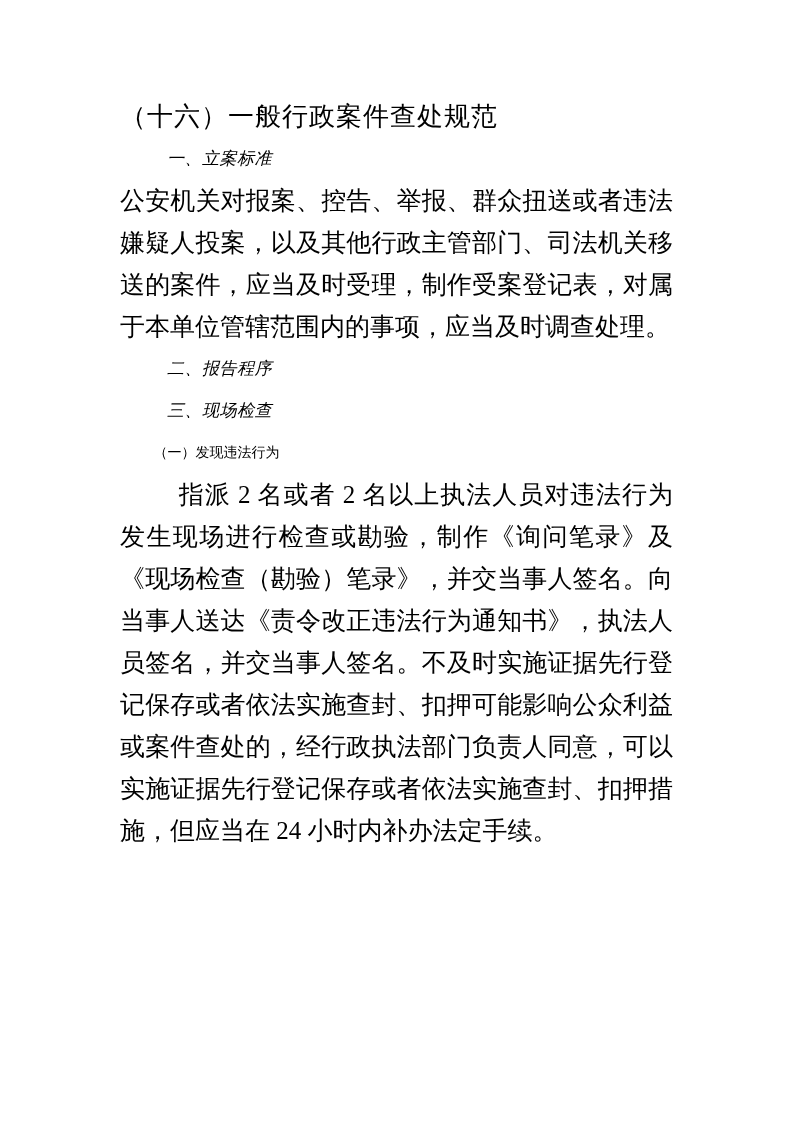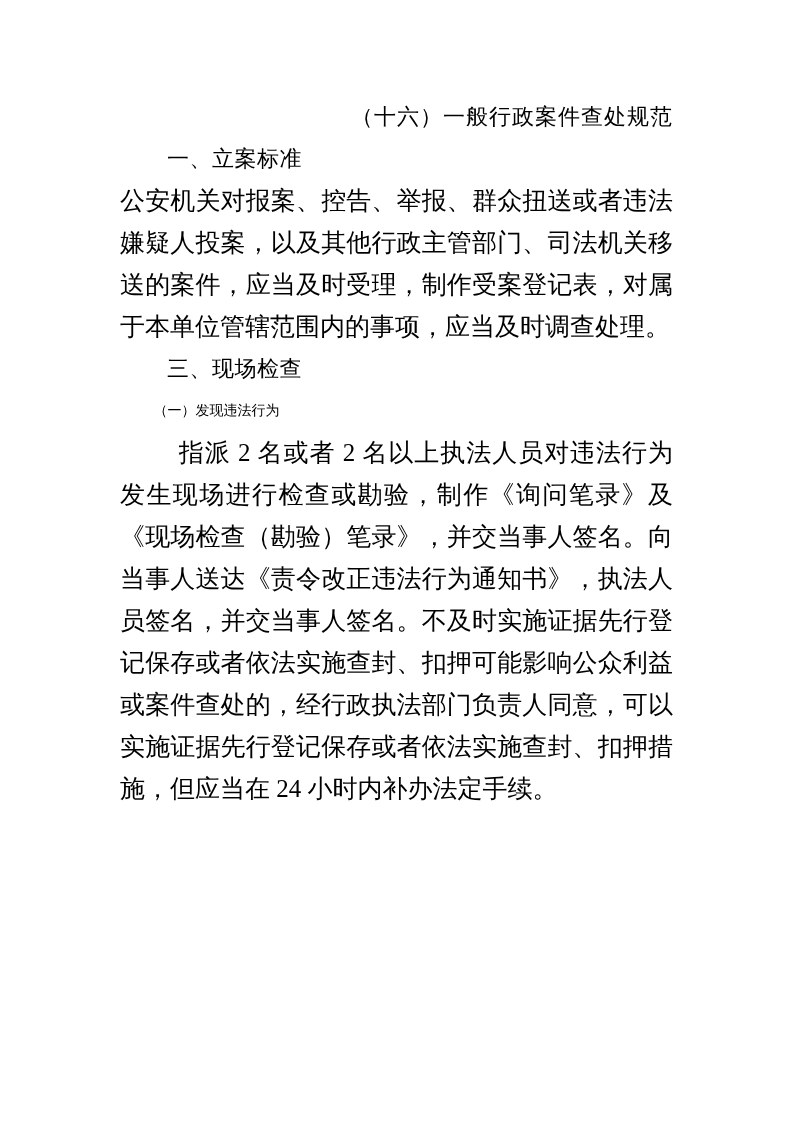--- a/index.html
+++ b/index.html
@@ -21,32 +21,33 @@
     left: 120px;
     top: 96px;
     width: 553px;
   }
   .content p, .content h1, .content h2, .content h3 {
     margin: 0;
     padding: 0;
     font-weight: normal;
   }
   .doc-title {
-    font-size: 22px;
+    font-size: 26px;
     line-height: 42px;
-    text-align: right;
+    text-align: left;
     letter-spacing: 1px;
   }
   .section-heading {
     font-family: "Liberation Sans", "DejaVu Sans", sans-serif;
     font-weight: 700;
-    font-size: 22px;
+    font-size: 17px;
     line-height: 42px;
     text-indent: 47px;
     letter-spacing: 0.5px;
+    font-style: italic;
   }
   .body-para {
     font-size: 25px;
     line-height: 42px;
     text-align: justify;
     text-justify: inter-ideograph;
     text-indent: 2.35em;
   }
   .sub-heading {
     font-size: 14px;
@@ -59,20 +60,21 @@
 
 <div class="page">
   <div class="content">
 
     <h1 class="doc-title">（十六）一般行政案件查处规范</h1>
 
     <h2 class="section-heading">一、立案标准</h2>
 
     <p class="body-para" style="text-indent: 0;">公安机关对报案、控告、举报、群众扭送或者违法嫌疑人投案，以及其他行政主管部门、司法机关移送的案件，应当及时受理，制作受案登记表，对属于本单位管辖范围内的事项，应当及时调查处理。</p>
 
+    <h2 class="section-heading">二、报告程序</h2>
 
 
     <h2 class="section-heading">三、现场检查</h2>
 
     <h3 class="sub-heading">（一）发现违法行为</h3>
 
     <p class="body-para">指派 2 名或者 2 名以上执法人员对违法行为发生现场进行检查或勘验，制作《询问笔录》及《现场检查（勘验）笔录》，并交当事人签名。向当事人送达《责令改正违法行为通知书》，执法人员签名，并交当事人签名。不及时实施证据先行登记保存或者依法实施查封、扣押可能影响公众利益或案件查处的，经行政执法部门负责人同意，可以实施证据先行登记保存或者依法实施查封、扣押措施，但应当在 24 小时内补办法定手续。</p>
 
 
   </div>

